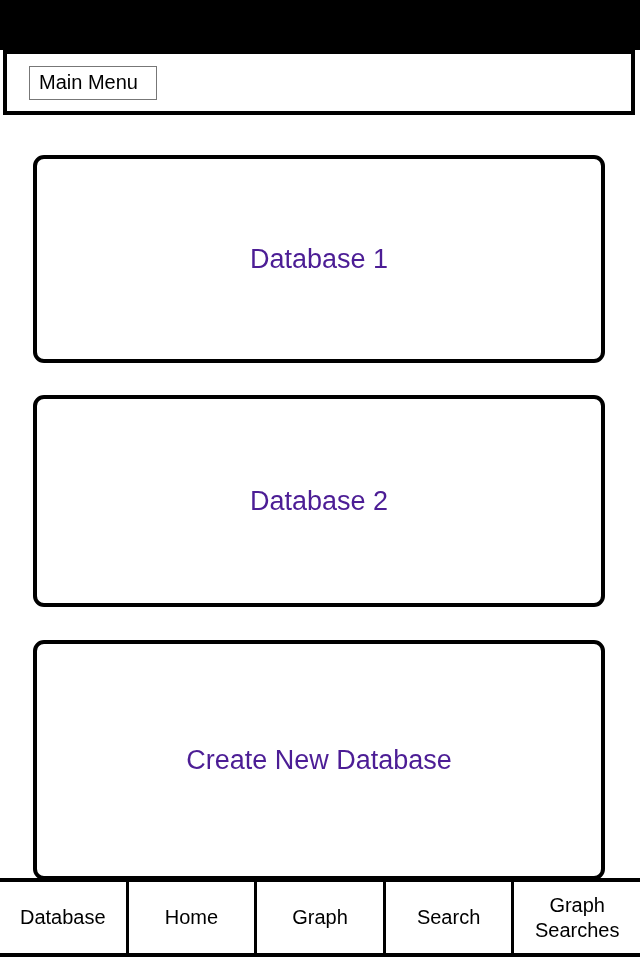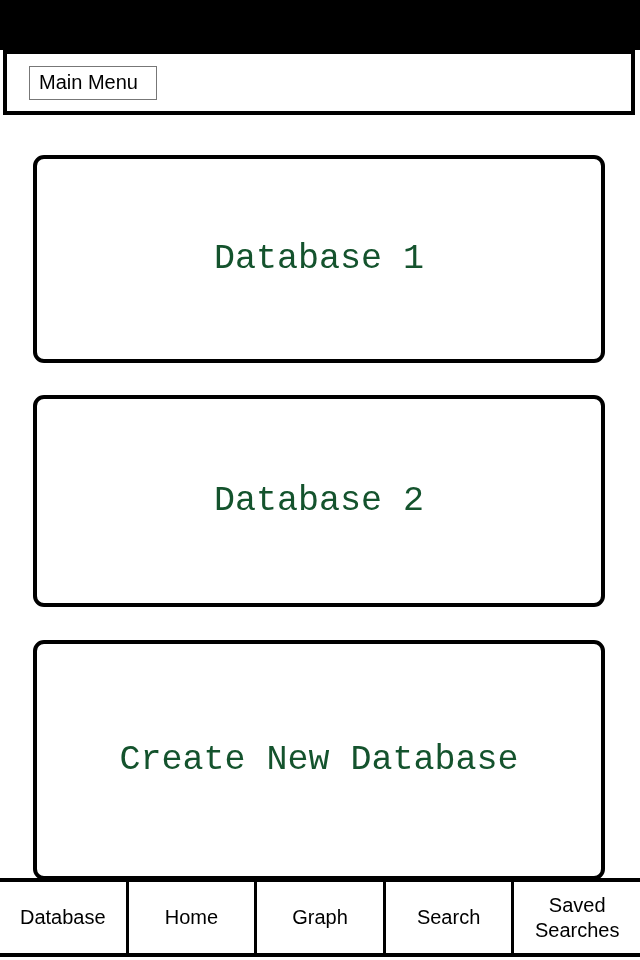--- a/index.html
+++ b/index.html
@@ -75,24 +75,24 @@
     box-sizing: border-box;
     border: 4px solid #000000;
     border-radius: 11px;
     background: #ffffff;
     display: flex;
     align-items: center;
     justify-content: center;
     cursor: pointer;
   }
   .db-card .card-label {
-    font-size: 35px;
+    font-size: 27px;
     line-height: 44px;
-    font-family: Liberation Mono, monospace;
-    color: #14532d;
+    font-family: Liberation Sans, sans-serif;
+    color: #4c1d95;
     text-align: center;
     letter-spacing: 0px;
   }
 
   .card-1 { top: 40px;  height: 208px; }
   .card-2 { top: 280px; height: 212px; }
   .card-3 { top: 525px; height: 240px; }
 
   
   .bottom-nav {
@@ -171,18 +171,18 @@
 
     <div class="nav-item">
       <span class="nav-label">Graph</span>
     </div>
 
     <div class="nav-item">
       <span class="nav-label">Search</span>
     </div>
 
     <div class="nav-item">
-      <span class="nav-label">Saved Searches</span>
+      <span class="nav-label">Graph Searches</span>
     </div>
 
   </div>
 
 </div>
 
 </body></html>

